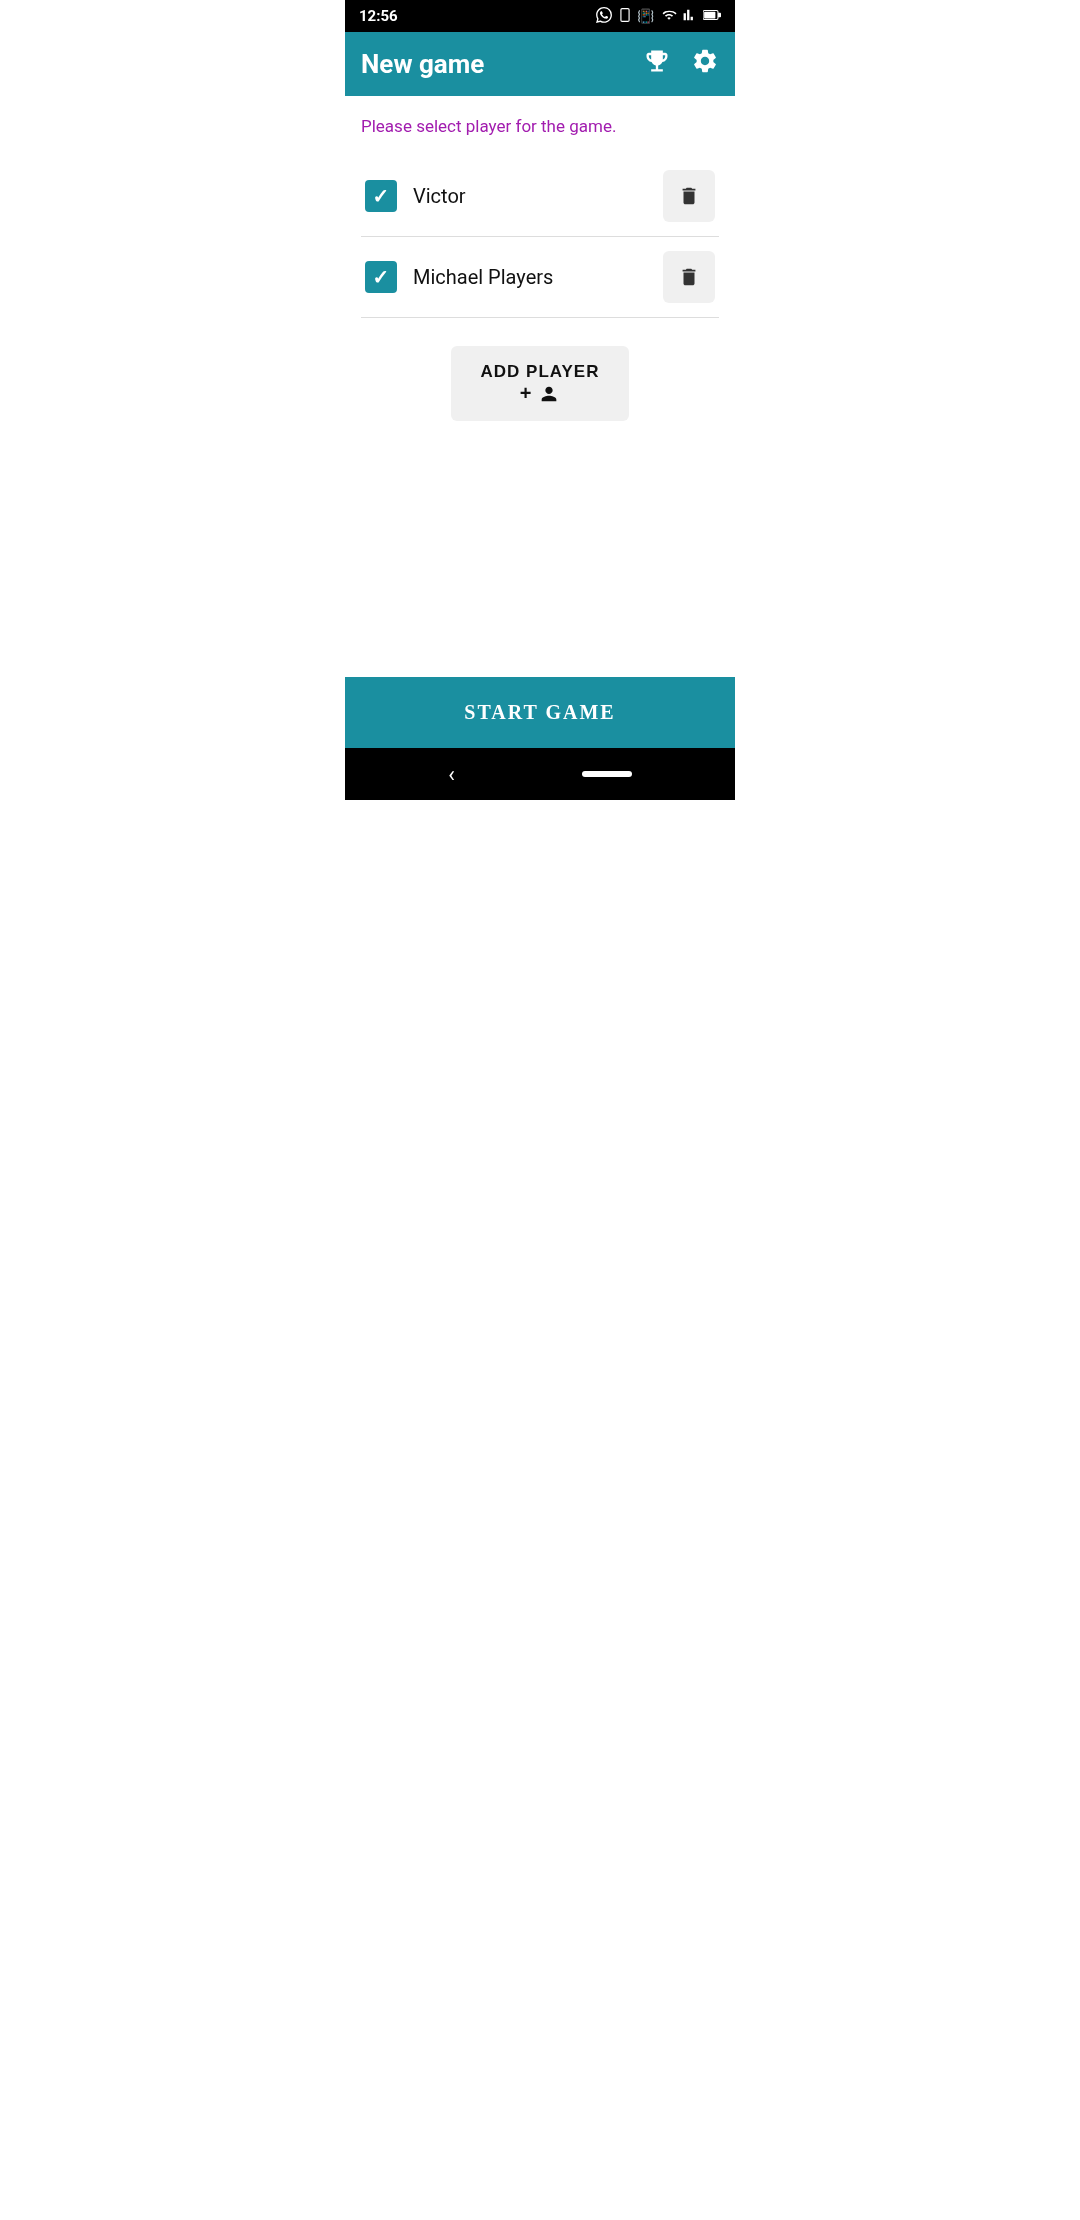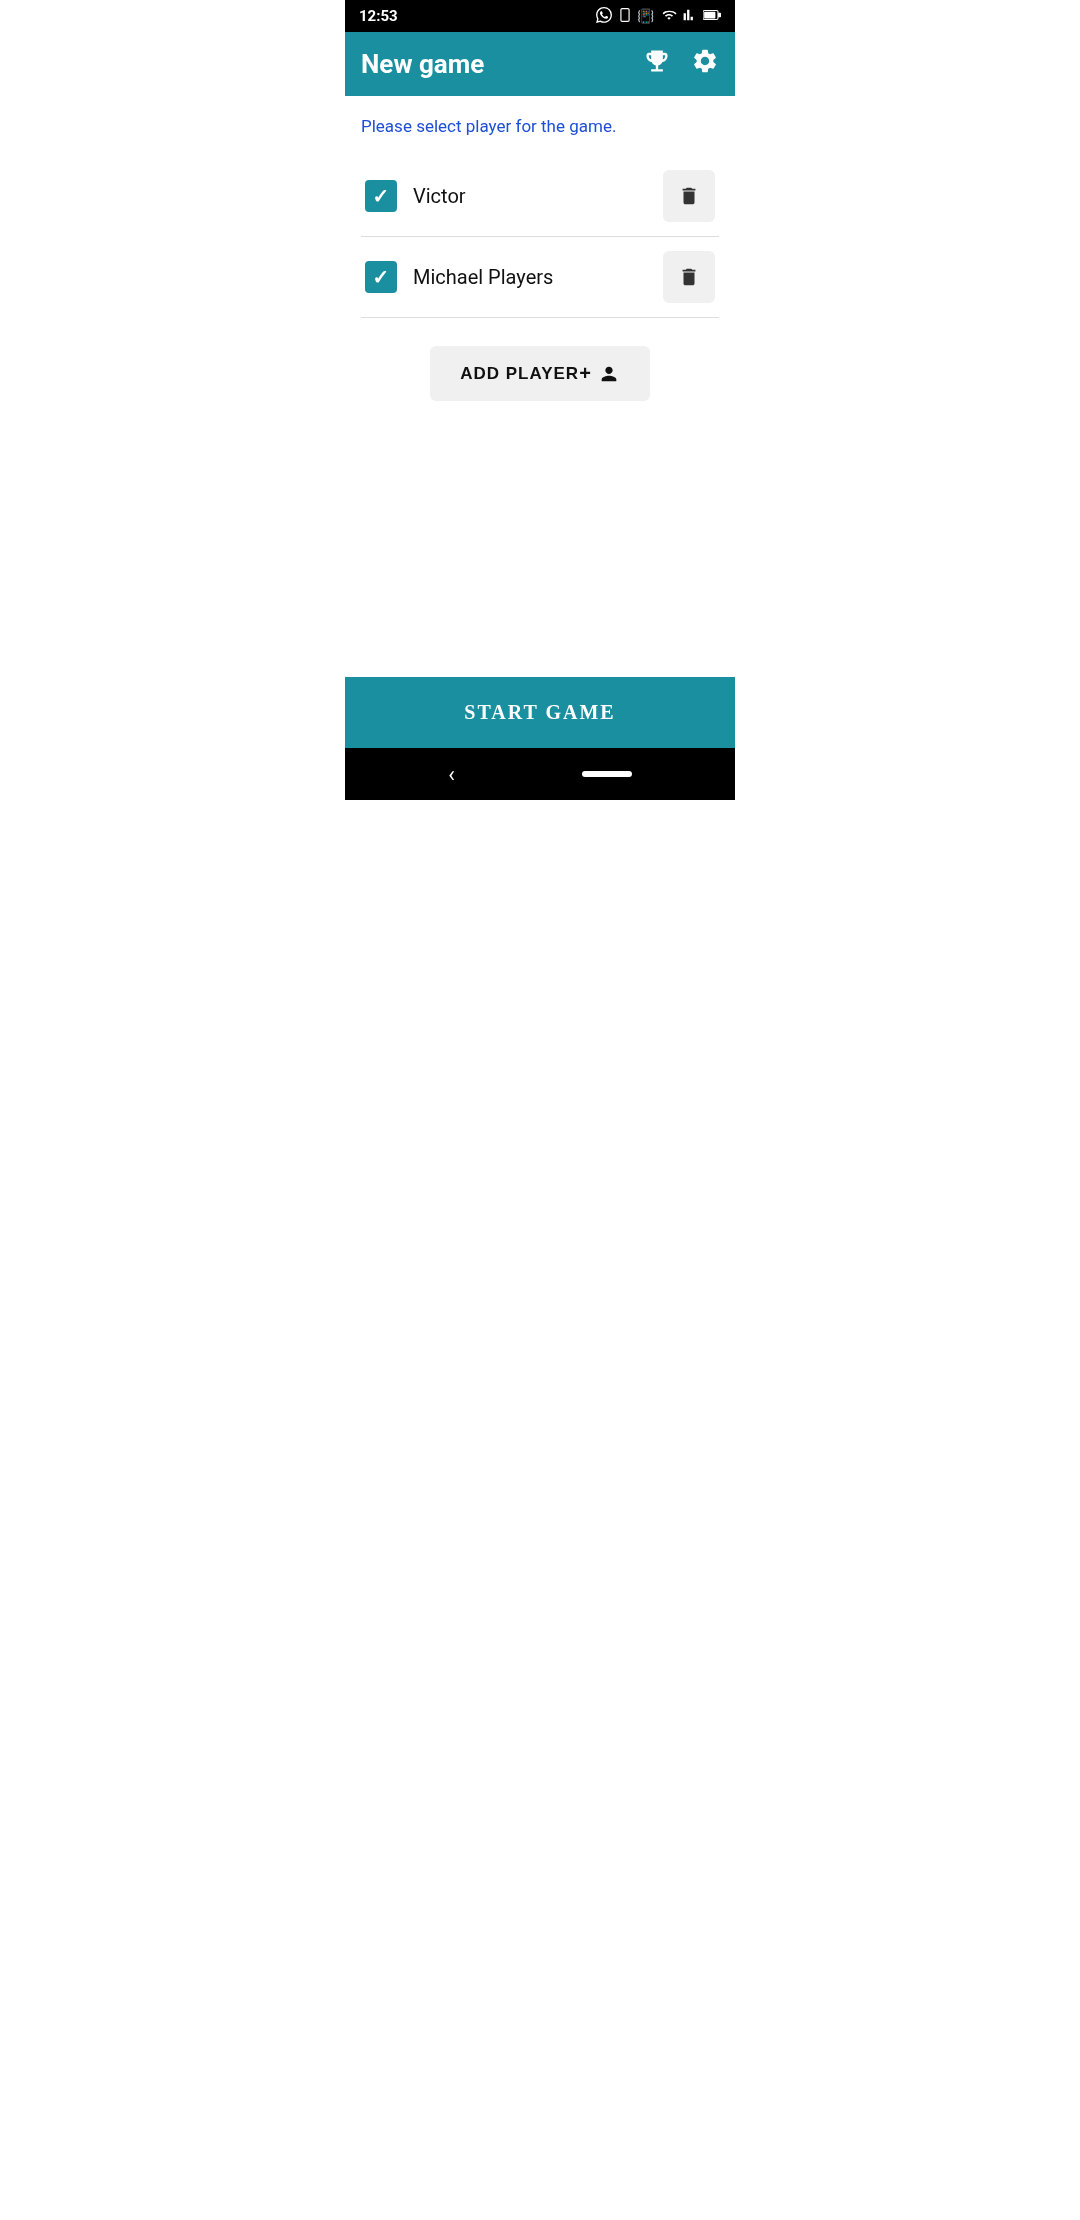--- a/index.html
+++ b/index.html
@@ -92,21 +92,21 @@
     }
 
     .section-title {
       font-size: 28px;
       font-weight: bold;
       color: #111;
     }
 
     .section-description {
       font-size: 17px;
-      color: #1d4ed8;
+      color: #a21caf;
       margin-bottom: 20px;
     }
 
     
     .player-list {
       display: flex;
       flex-direction: column;
     }
 
     .player-item {
@@ -172,20 +172,21 @@
       border: none;
       border-radius: 6px;
       padding: 16px 30px;
       display: flex;
       align-items: center;
       font-size: 17px;
       font-weight: bold;
       letter-spacing: 1px;
       cursor: pointer;
       color: #111;
+      flex-direction: column;
     }
 
     .add-player-icon {
       font-size: 20px;
       display: flex;
       align-items: center;
       gap: 4px;
     }
 
     
@@ -236,21 +237,21 @@
     .gear-icon svg {
       width: 28px;
       height: 28px;
       fill: #fff;
     }
   </style>
 </head>
 <body>
 
 <div class="status-bar">
-  <span class="status-time">12:53</span>
+  <span class="status-time">12:56</span>
   <div class="status-icons">
 
     <span>
       <svg width="16" height="16" viewBox="0 0 24 24" fill="white">
         <path d="M17.472 14.382c-.297-.149-1.758-.867-2.03-.967-.273-.099-.471-.148-.67.15-.197.297-.767.966-.94 1.164-.173.199-.347.223-.644.075-.297-.15-1.255-.463-2.39-1.475-.883-.788-1.48-1.761-1.653-2.059-.173-.297-.018-.458.13-.606.134-.133.298-.347.446-.52.149-.174.198-.298.298-.497.099-.198.05-.371-.025-.52-.075-.149-.669-1.612-.916-2.207-.242-.579-.487-.5-.669-.51-.173-.008-.371-.01-.57-.01-.198 0-.52.074-.792.372-.272.297-1.04 1.016-1.04 2.479 0 1.462 1.065 2.875 1.213 3.074.149.198 2.096 3.2 5.077 4.487.709.306 1.262.489 1.694.625.712.227 1.36.195 1.871.118.571-.085 1.758-.719 2.006-1.413.248-.694.248-1.289.173-1.413-.074-.124-.272-.198-.57-.347m-5.421 7.403h-.004a9.87 9.87 0 01-5.031-1.378l-.361-.214-3.741.982.998-3.648-.235-.374a9.86 9.86 0 01-1.51-5.26c.001-5.45 4.436-9.884 9.888-9.884 2.64 0 5.122 1.03 6.988 2.898a9.825 9.825 0 012.893 6.994c-.003 5.45-4.437 9.884-9.885 9.884m8.413-18.297A11.815 11.815 0 0012.05 0C5.495 0 .16 5.335.157 11.892c0 2.096.547 4.142 1.588 5.945L.057 24l6.305-1.654a11.882 11.882 0 005.683 1.448h.005c6.554 0 11.89-5.335 11.893-11.893a11.821 11.821 0 00-3.48-8.413z"></path>
       </svg>
     </span>
 
     <span>
       <svg width="14" height="16" viewBox="0 0 24 24" fill="white">

